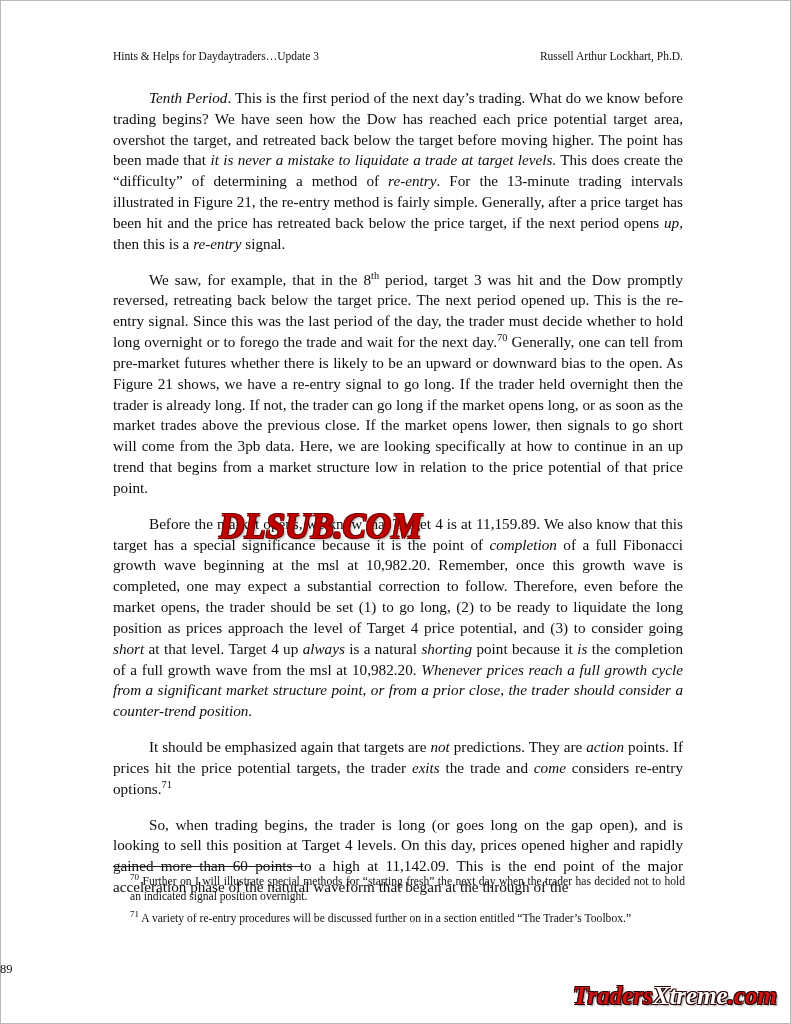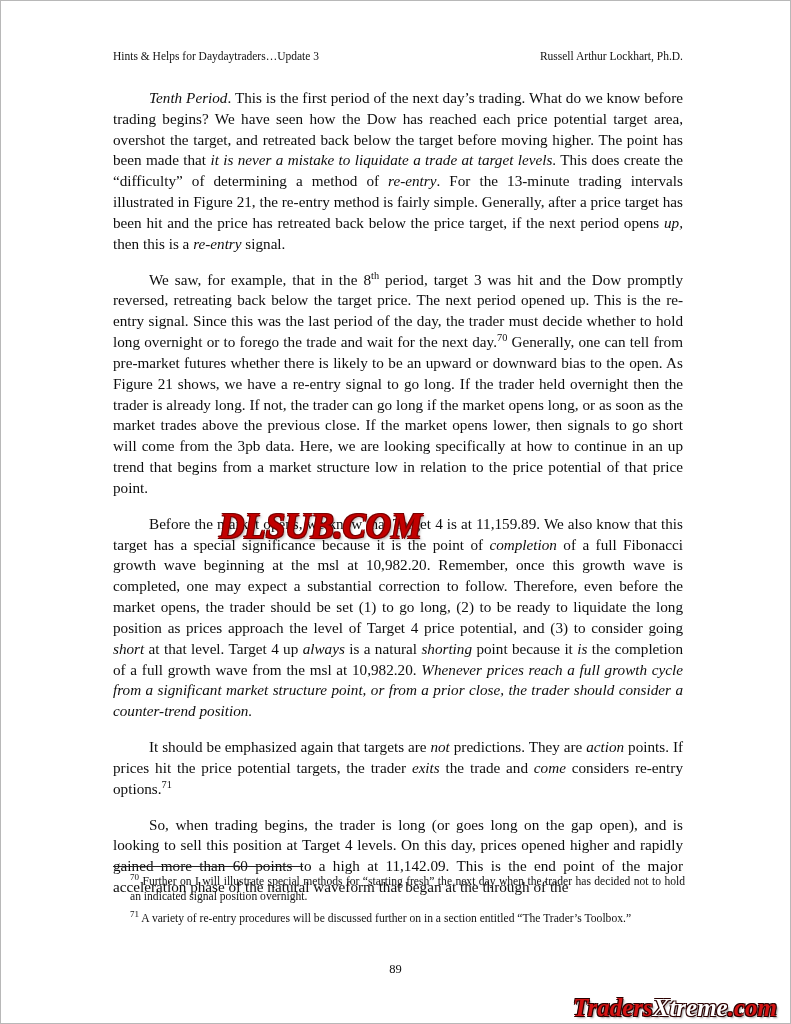--- a/index.html
+++ b/index.html
@@ -112,21 +112,20 @@
   .footnotes sup {
     font-size: 0.78em;
   }
 
   
   .pagenum {
     position: absolute;
     left: 0;
     top: 962px;
     width: 791px;
-    text-align: center;
     font-size: 12.5px;
     color: #111;
   }
 
   
   .wm-dlsub {
     position: absolute;
     left: 219px;
     top: 494px;
     font-family: "Liberation Serif", serif;
@@ -142,21 +141,21 @@
        1px  1px 0 #7a0000,
        2px 2px 3px rgba(0,0,0,0.35);
     z-index: 25;
     margin-top: 13px;
   }
 
   
   .wm-txt {
     position: absolute;
     right: 14px;
-    bottom: 2px;
+    bottom: 14px;
     font-family: "Liberation Serif", serif;
     font-size: 25px;
     font-weight: bold;
     font-style: italic;
     color: #ffffff;
     text-shadow:
       -1px -1px 0 #2a0000,
        1px -1px 0 #2a0000,
       -1px  1px 0 #2a0000,
        1px  1px 0 #2a0000,

